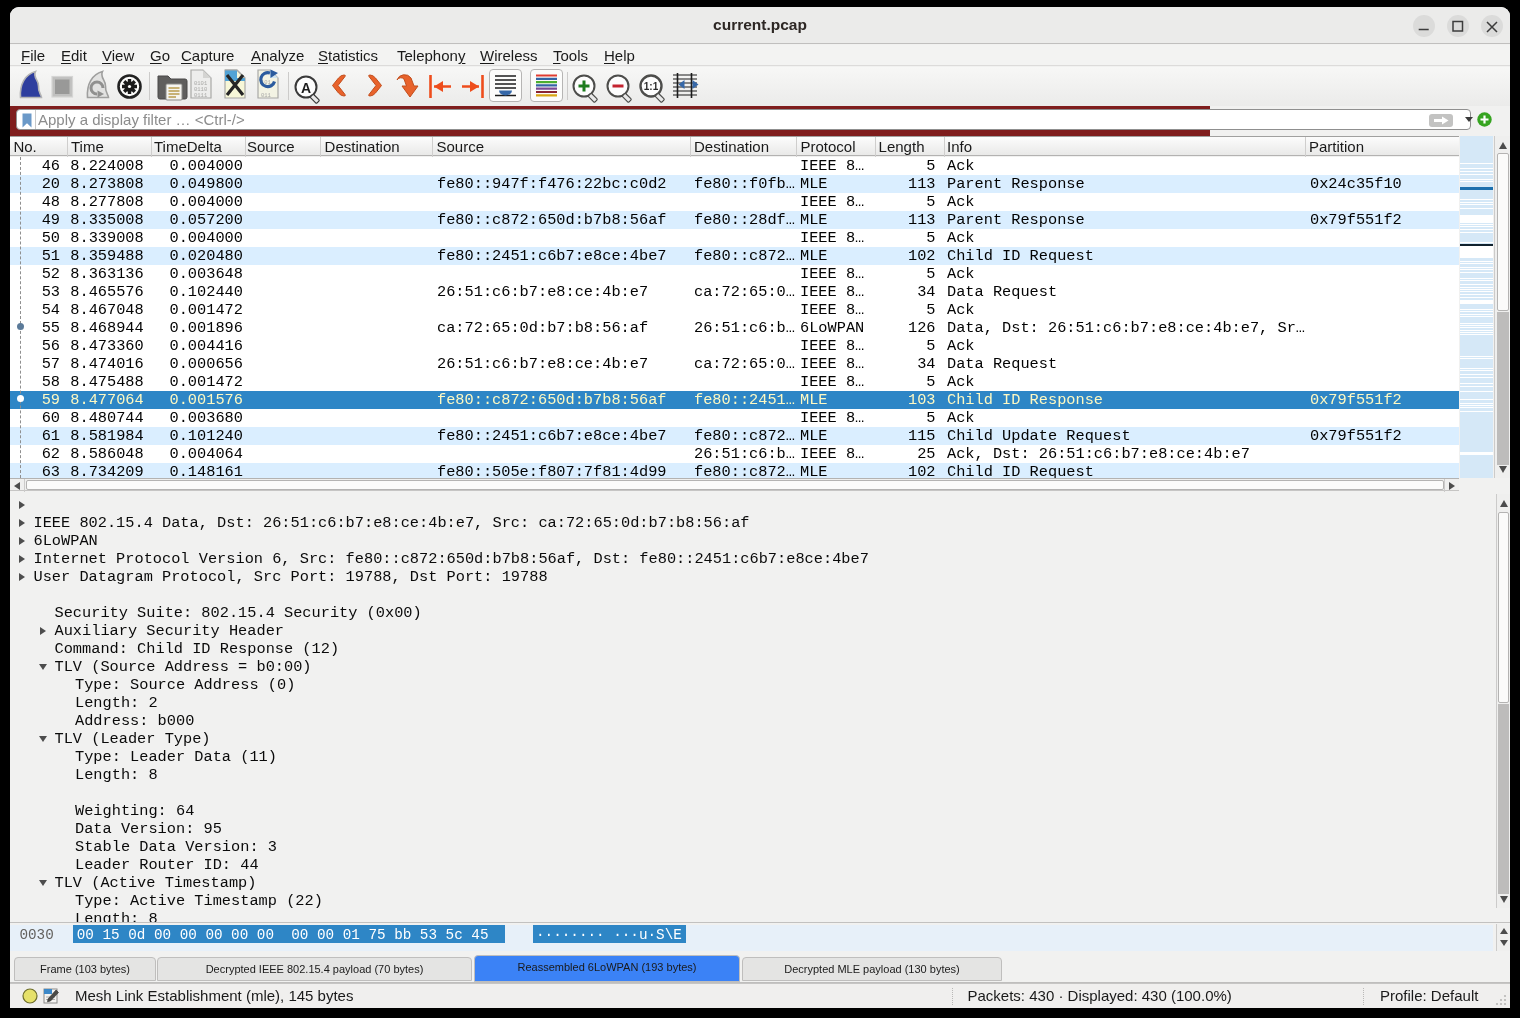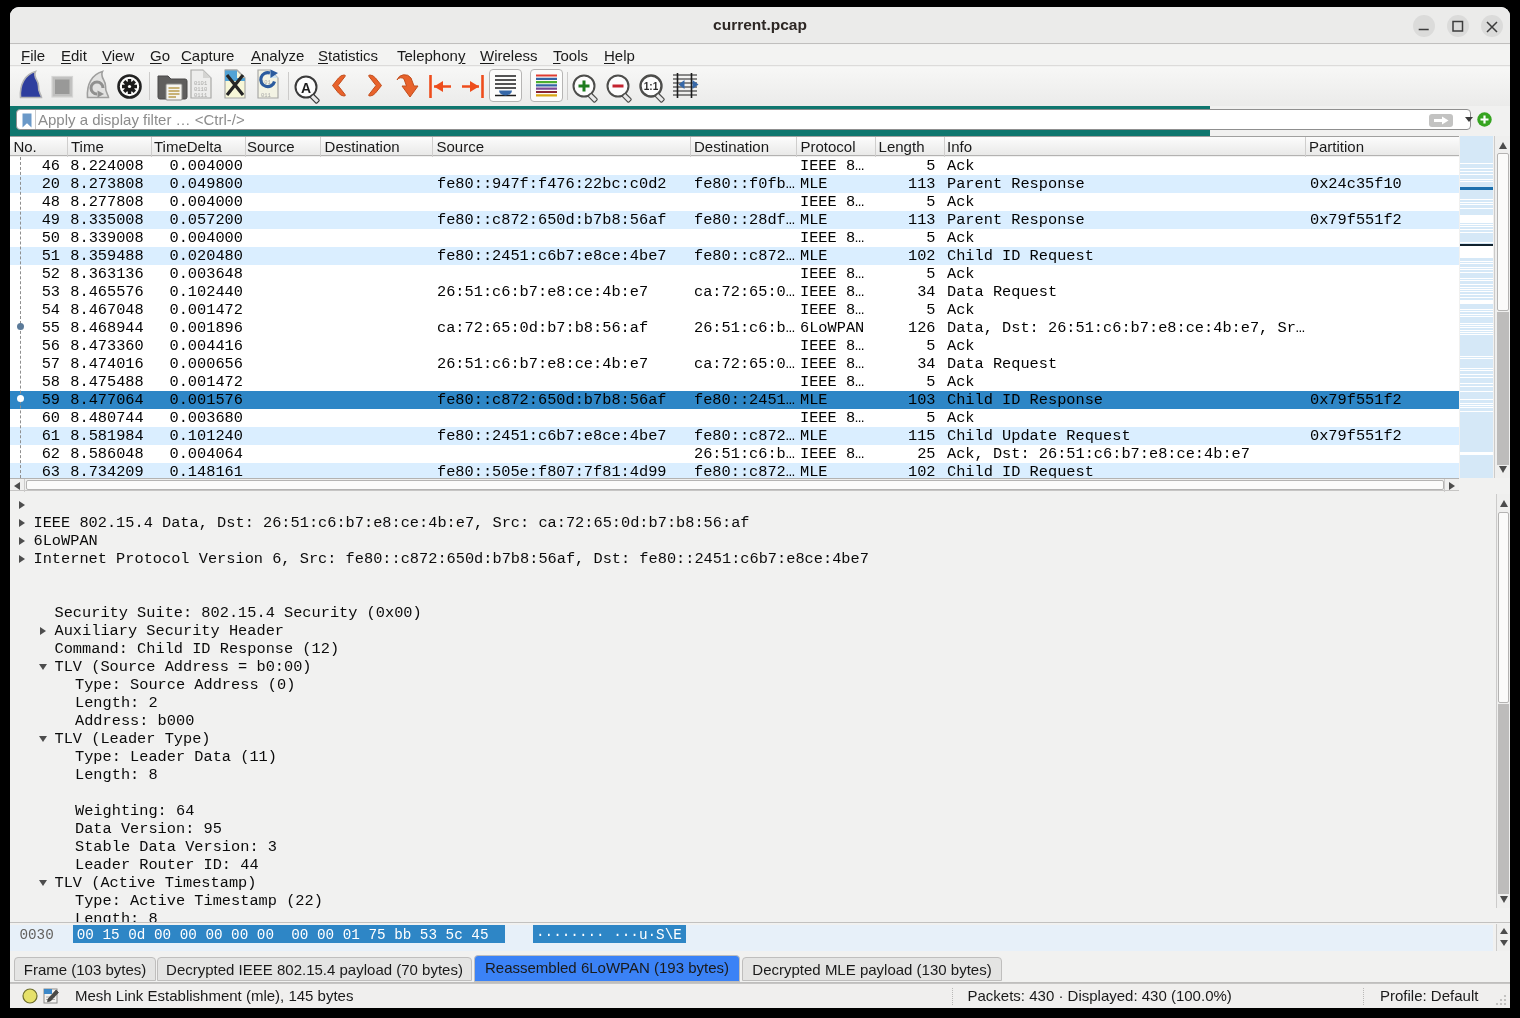--- a/index.html
+++ b/index.html
@@ -13,54 +13,54 @@
 .winbtn{top:8px;width:22px;height:22px;border-radius:50%;background:#dbdbda}
 #title .lbl{width:1500px;top:9px;text-align:center;font-weight:bold;font-size:15.5px;color:#2d2724}
 
 #menu{left:0;top:38px;width:1500px;height:21px;background:#f3f3f2;border-bottom:1px solid #dcdbda}
 #menu span{position:absolute;top:2px;font-size:15px;color:#1a1a1a}
 #menu u{text-decoration-thickness:1.2px;text-underline-offset:2px}
 
 #tools{left:0;top:60px;width:1500px;height:39px;background:linear-gradient(#f7f7f6,#ebebea)}
 .tsep{top:5px;width:1px;height:28px;background:#cccbca}
 
-#filter{left:0;top:99px;width:1200px;height:30px;background:#0f766e}
+#filter{left:0;top:99px;width:1200px;height:30px;background:#7f1d1d}
 #ffield{left:6px;top:3px;width:1455px;height:21px;background:#fff;border:1px solid #8f8f8f;border-radius:4px}
 #fph{left:21px;top:1px;font-size:15px;color:#8c8c8c}
 
 #hdr{left:0;top:129px;width:1449px;height:20px;background:linear-gradient(#fcfcfc,#e9e9e8);border-top:1px solid #a0a09f;border-bottom:1px solid #b3b2b1}
 #hdr span{position:absolute;top:1px;font-size:15px;color:#191919}
 #hdr i{position:absolute;top:0;width:1px;height:20px;background:#cfcecd}
 
 #plist{left:0;top:150px;width:1449px;height:321px;background:#fff;overflow:hidden}
 .row{position:absolute;left:0;width:1449px;height:18px;line-height:18px}
 .row span{position:absolute;font-family:"Liberation Mono",monospace;font-size:15.3px;color:#030303;white-space:pre}
 .row.blu{background:#daeeff}
 .row.sel{background:#2e86c6}
-.row.sel span{color:#000000}
+.row.sel span{color:#fef9c3}
 .rnum{text-align:right}
 
 .sb{background:#efefee}
 .thumb{background:#fbfbfa;border:1px solid #b4b3b2;border-radius:2px}
 .trough{background:#bdbcbb}
 .arr{position:absolute;width:0;height:0}
 
 #det{left:0;top:485px;width:1500px;height:429px;background:#f1f1f0}
 .dl{position:absolute;left:0;width:1486px;height:18px;line-height:18.2px}
 .dl span{position:absolute;font-family:"Liberation Mono",monospace;font-size:15.3px;color:#0a0a0a;white-space:pre}
 .dl.sel{background:#2e86c6}.dl.sel span{color:#fff}
 .tri-r{position:absolute;width:0;height:0;border-left:6px solid #4d4d4d;border-top:4.5px solid transparent;border-bottom:4.5px solid transparent}
 .tri-d{position:absolute;width:0;height:0;border-top:6px solid #4d4d4d;border-left:4.5px solid transparent;border-right:4.5px solid transparent}
 .tri-d.w{border-top-color:#fff}
 
 #hex{left:0;top:915px;width:1500px;height:29px;background:#f1f1f0;border-top:1px solid #c2c1c0}
 
 #tabs{left:0;top:946px;width:1500px;height:31px;background:#f1f1f0}
 .tab{position:absolute;top:4px;height:24px;background:#e4e4e3;border:1px solid #bfbebd;border-radius:4px 4px 0 0;
- font-size:15px;color:#1a1a1a;text-align:center;line-height:23px}
+ font-size:11px;color:#1a1a1a;text-align:center;line-height:23px}
 .tab.act{top:2px;height:27px;background:#3b82f6;z-index:2}
 
 #status{left:0;top:976px;width:1500px;height:25px;background:#f0efee;border-top:1px solid #c6c5c4}
 #status .txt{position:absolute;top:3px;font-size:15px;color:#1a1a1a}
 
 </style></head><body>
 <div id="win">
 <div id="menu" class="abs">
 <span style="left:11px"><u>F</u>ile</span>
 <span style="left:51px"><u>E</u>dit</span>
@@ -513,20 +513,24 @@
 <span style="left:23.5px">IEEE 802.15.4 Data, Dst: 26:51:c6:b7:e8:ce:4b:e7, Src: ca:72:65:0d:b7:b8:56:af</span>
 </div>
 <div class="dl " style="top:40px">
 <div class="tri-r" style="left:9px;top:4.5px"></div>
 <span style="left:23.5px">6LoWPAN</span>
 </div>
 <div class="dl " style="top:58px">
 <div class="tri-r" style="left:9px;top:4.5px"></div>
 <span style="left:23.5px">Internet Protocol Version 6, Src: fe80::c872:650d:b7b8:56af, Dst: fe80::2451:c6b7:e8ce:4be7</span>
 </div>
+<div class="dl " style="top:76px">
+<div class="tri-r" style="left:9px;top:4.5px"></div>
+<span style="left:23.5px">User Datagram Protocol, Src Port: 19788, Dst Port: 19788</span>
+</div>
 <div class="dl " style="top:112px">
 <span style="left:44.5px">Security Suite: 802.15.4 Security (0x00)</span>
 </div>
 <div class="dl " style="top:130px">
 <div class="tri-r" style="left:30px;top:4.5px"></div>
 <span style="left:44.5px">Auxiliary Security Header</span>
 </div>
 <div class="dl " style="top:148px">
 <span style="left:44.5px">Command: Child ID Response (12)</span>
 </div>

